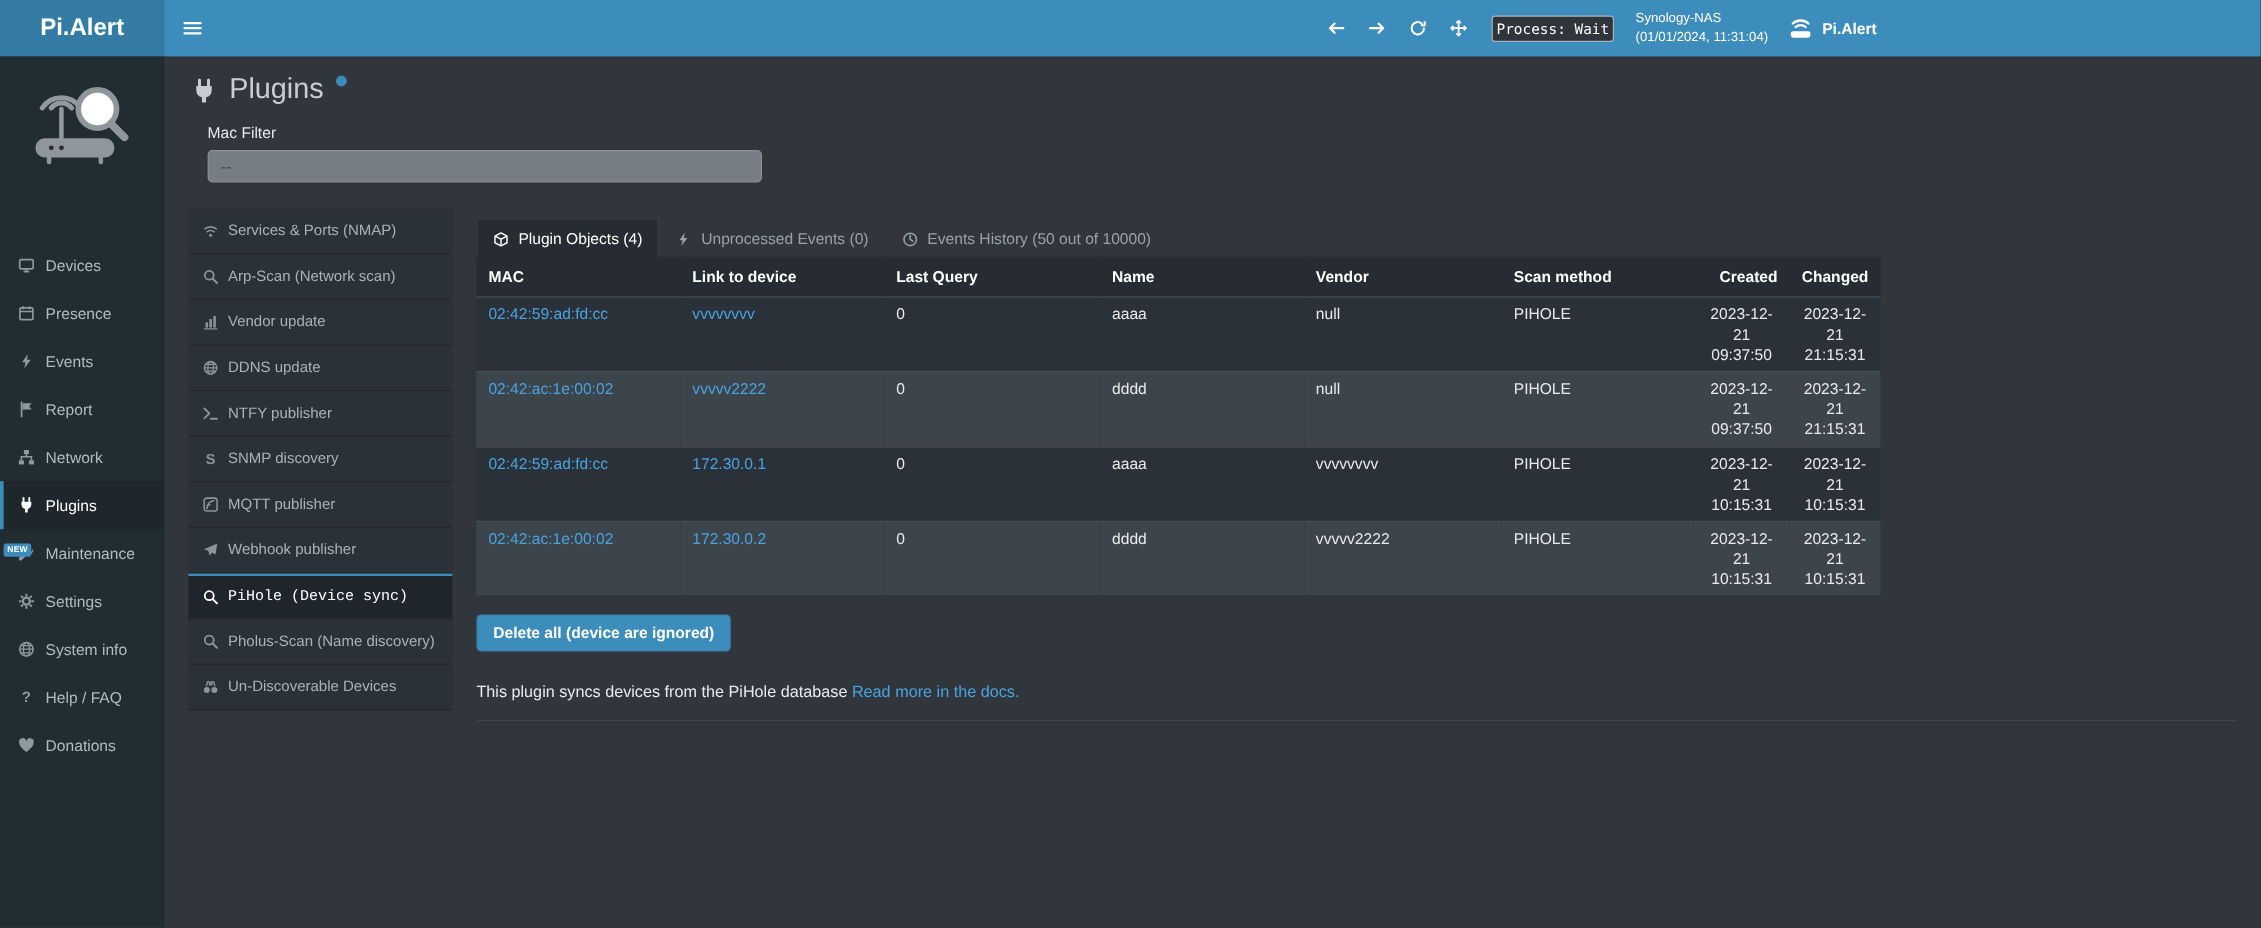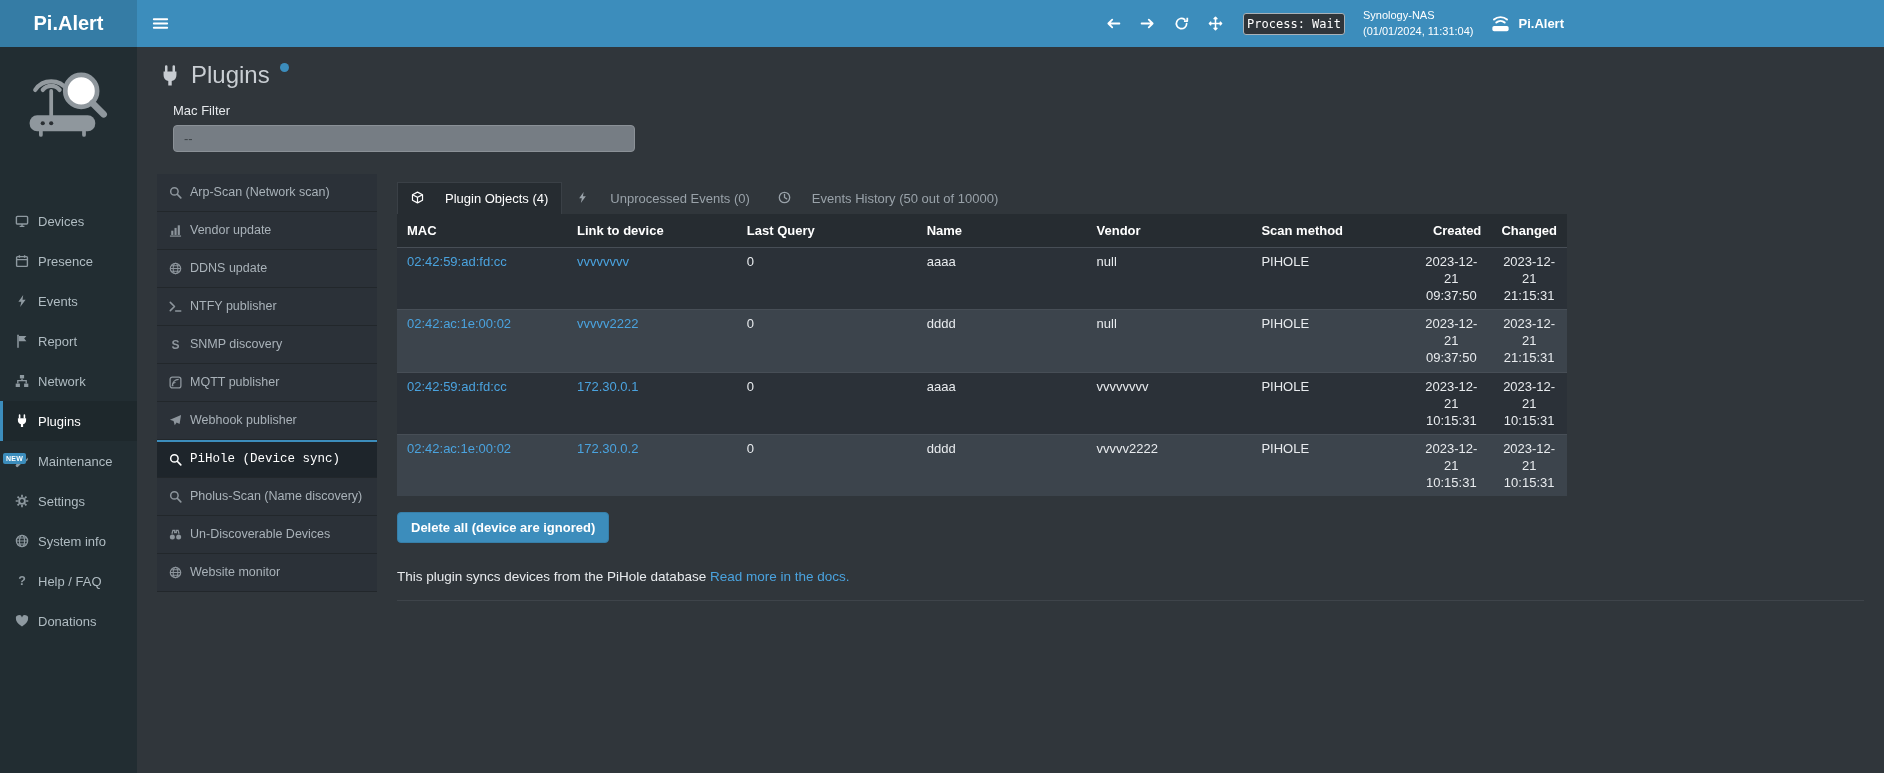--- a/index.html
+++ b/index.html
@@ -49,21 +49,21 @@
 
   .columns{display:flex;align-items:flex-start;margin-top:22px;}
   .plugin-list{width:220px;flex:none;}
   .plugin-item{display:flex;align-items:center;gap:8px;height:38px;padding:0 8px 0 12px;background:var(--list_item_bg);border-bottom:1px solid #22272b;color:#a9b2b9;font-size:12.5px;cursor:pointer;}
   .plugin-item .icon{font-size:13px;color:#8d959c;flex:none;}
   .plugin-item.active{background:#1e252b;color:#fff;border-top:2px solid var(--accent);font-family:Liberation Mono, monospace;}
   .plugin-item.active .icon{color:#fff;}
 
   .panel{flex:1;margin-left:20px;}
   .tab-bar{display:flex;margin-top:8px;}
-  .tab{display:flex;align-items:flex-start;gap:21px;padding:8px 13px;font-size:13px;color:#99a2a9;cursor:pointer;border:1px solid transparent;border-bottom:none;}
+  .tab{display:flex;align-items:flex-end;gap:8px;padding:8px 13px;font-size:13px;color:#99a2a9;cursor:pointer;border:1px solid transparent;border-bottom:none;}
   .tab .icon{font-size:13px;}
   .tab.active{background:var(--thead_bg);color:#fff;border-color:#3a4046;}
 
   .objects-table{border-collapse:collapse;width:1170px;font-size:13px;color:#e8ebee;}
   .objects-table th{background:var(--thead_bg);text-align:left;padding:9px 10px;font-weight:700;color:#fff;}
   .objects-table th.right{text-align:right;}
   .objects-table td{padding:5px 10px;vertical-align:top;border-top:1px solid #474e56;line-height:1.32;}
   .objects-table tbody tr:nth-child(odd){background:var(--row_odd_bg);}
   .objects-table tbody tr:nth-child(even){background:var(--row_even_bg);}
   .objects-table td.right{text-align:center;}
@@ -274,20 +274,30 @@
       <div class="mac-filter">
         <label class="mac-filter-label">Mac Filter</label>
         <input class="mac-filter-input" placeholder="--" style="">
       </div>
 
       <div class="columns">
         <div class="plugin-list">
             <div class="plugin-item">
               <span class="icon">
                 <svg viewBox="0 0 14 14" xmlns="http://www.w3.org/2000/svg">
+                  <path d="M1.4 5.3a8.6 8.6 0 0 1 11.2 0" fill="none" stroke="currentColor" stroke-width="1.5"></path>
+                  <path d="M3.5 7.9a5.3 5.3 0 0 1 7 0" fill="none" stroke="currentColor" stroke-width="1.5"></path>
+                  <circle cx="7" cy="10.8" r="1.4" fill="currentColor"></circle>
+                </svg>
+              </span>
+              <span class="plugin-label">Services &amp; Ports (NMAP)</span>
+            </div>
+            <div class="plugin-item">
+              <span class="icon">
+                <svg viewBox="0 0 14 14" xmlns="http://www.w3.org/2000/svg">
                   <circle cx="5.8" cy="5.8" r="4" fill="none" stroke="currentColor" stroke-width="1.6"></circle>
                   <path d="m8.9 8.9 3.8 3.8" stroke="currentColor" stroke-width="1.8" stroke-linecap="round"></path>
                 </svg>
               </span>
               <span class="plugin-label">Arp-Scan (Network scan)</span>
             </div>
             <div class="plugin-item">
               <span class="icon">
                 <svg viewBox="0 0 14 14" xmlns="http://www.w3.org/2000/svg">
                   <path d="M1 13h12" stroke="currentColor" stroke-width="1.3"></path>
@@ -363,30 +373,20 @@
             </div>
             <div class="plugin-item">
               <span class="icon">
                 <svg viewBox="0 0 14 14" xmlns="http://www.w3.org/2000/svg">
                   <path d="M3.2 6.2 4.2 2.6h1.9v3M10.8 6.2 9.8 2.6H7.9v3M6.1 4.6h1.8" fill="none" stroke="currentColor" stroke-width="1.3"></path>
                   <circle cx="3.6" cy="9.7" r="2.7" fill="currentColor"></circle>
                   <circle cx="10.4" cy="9.7" r="2.7" fill="currentColor"></circle>
                 </svg>
               </span>
               <span class="plugin-label">Un-Discoverable Devices</span>
-            </div>
-            <div class="plugin-item">
-              <span class="icon">
-                <svg viewBox="0 0 14 14" xmlns="http://www.w3.org/2000/svg">
-                  <circle cx="7" cy="7" r="5.6" fill="none" stroke="currentColor" stroke-width="1.3"></circle>
-                  <ellipse cx="7" cy="7" rx="2.5" ry="5.6" fill="none" stroke="currentColor" stroke-width="1.1"></ellipse>
-                  <path d="M1.4 7h11.2M2.2 4h9.6M2.2 10h9.6" stroke="currentColor" stroke-width="1.1"></path>
-                </svg>
-              </span>
-              <span class="plugin-label">Website monitor</span>
             </div>
           </div>
 
         <div class="panel">
           <div class="tab-bar">
               <div class="tab active">
                 <span class="icon">
                   <svg viewBox="0 0 14 14" xmlns="http://www.w3.org/2000/svg">
                     <path d="M7 1.2 12.4 4v6L7 12.8 1.6 10V4z" fill="none" stroke="currentColor" stroke-width="1.3" stroke-linejoin="round"></path>
                     <path d="M1.6 4 7 6.8 12.4 4M7 6.8v6" fill="none" stroke="currentColor" stroke-width="1.3"></path>

